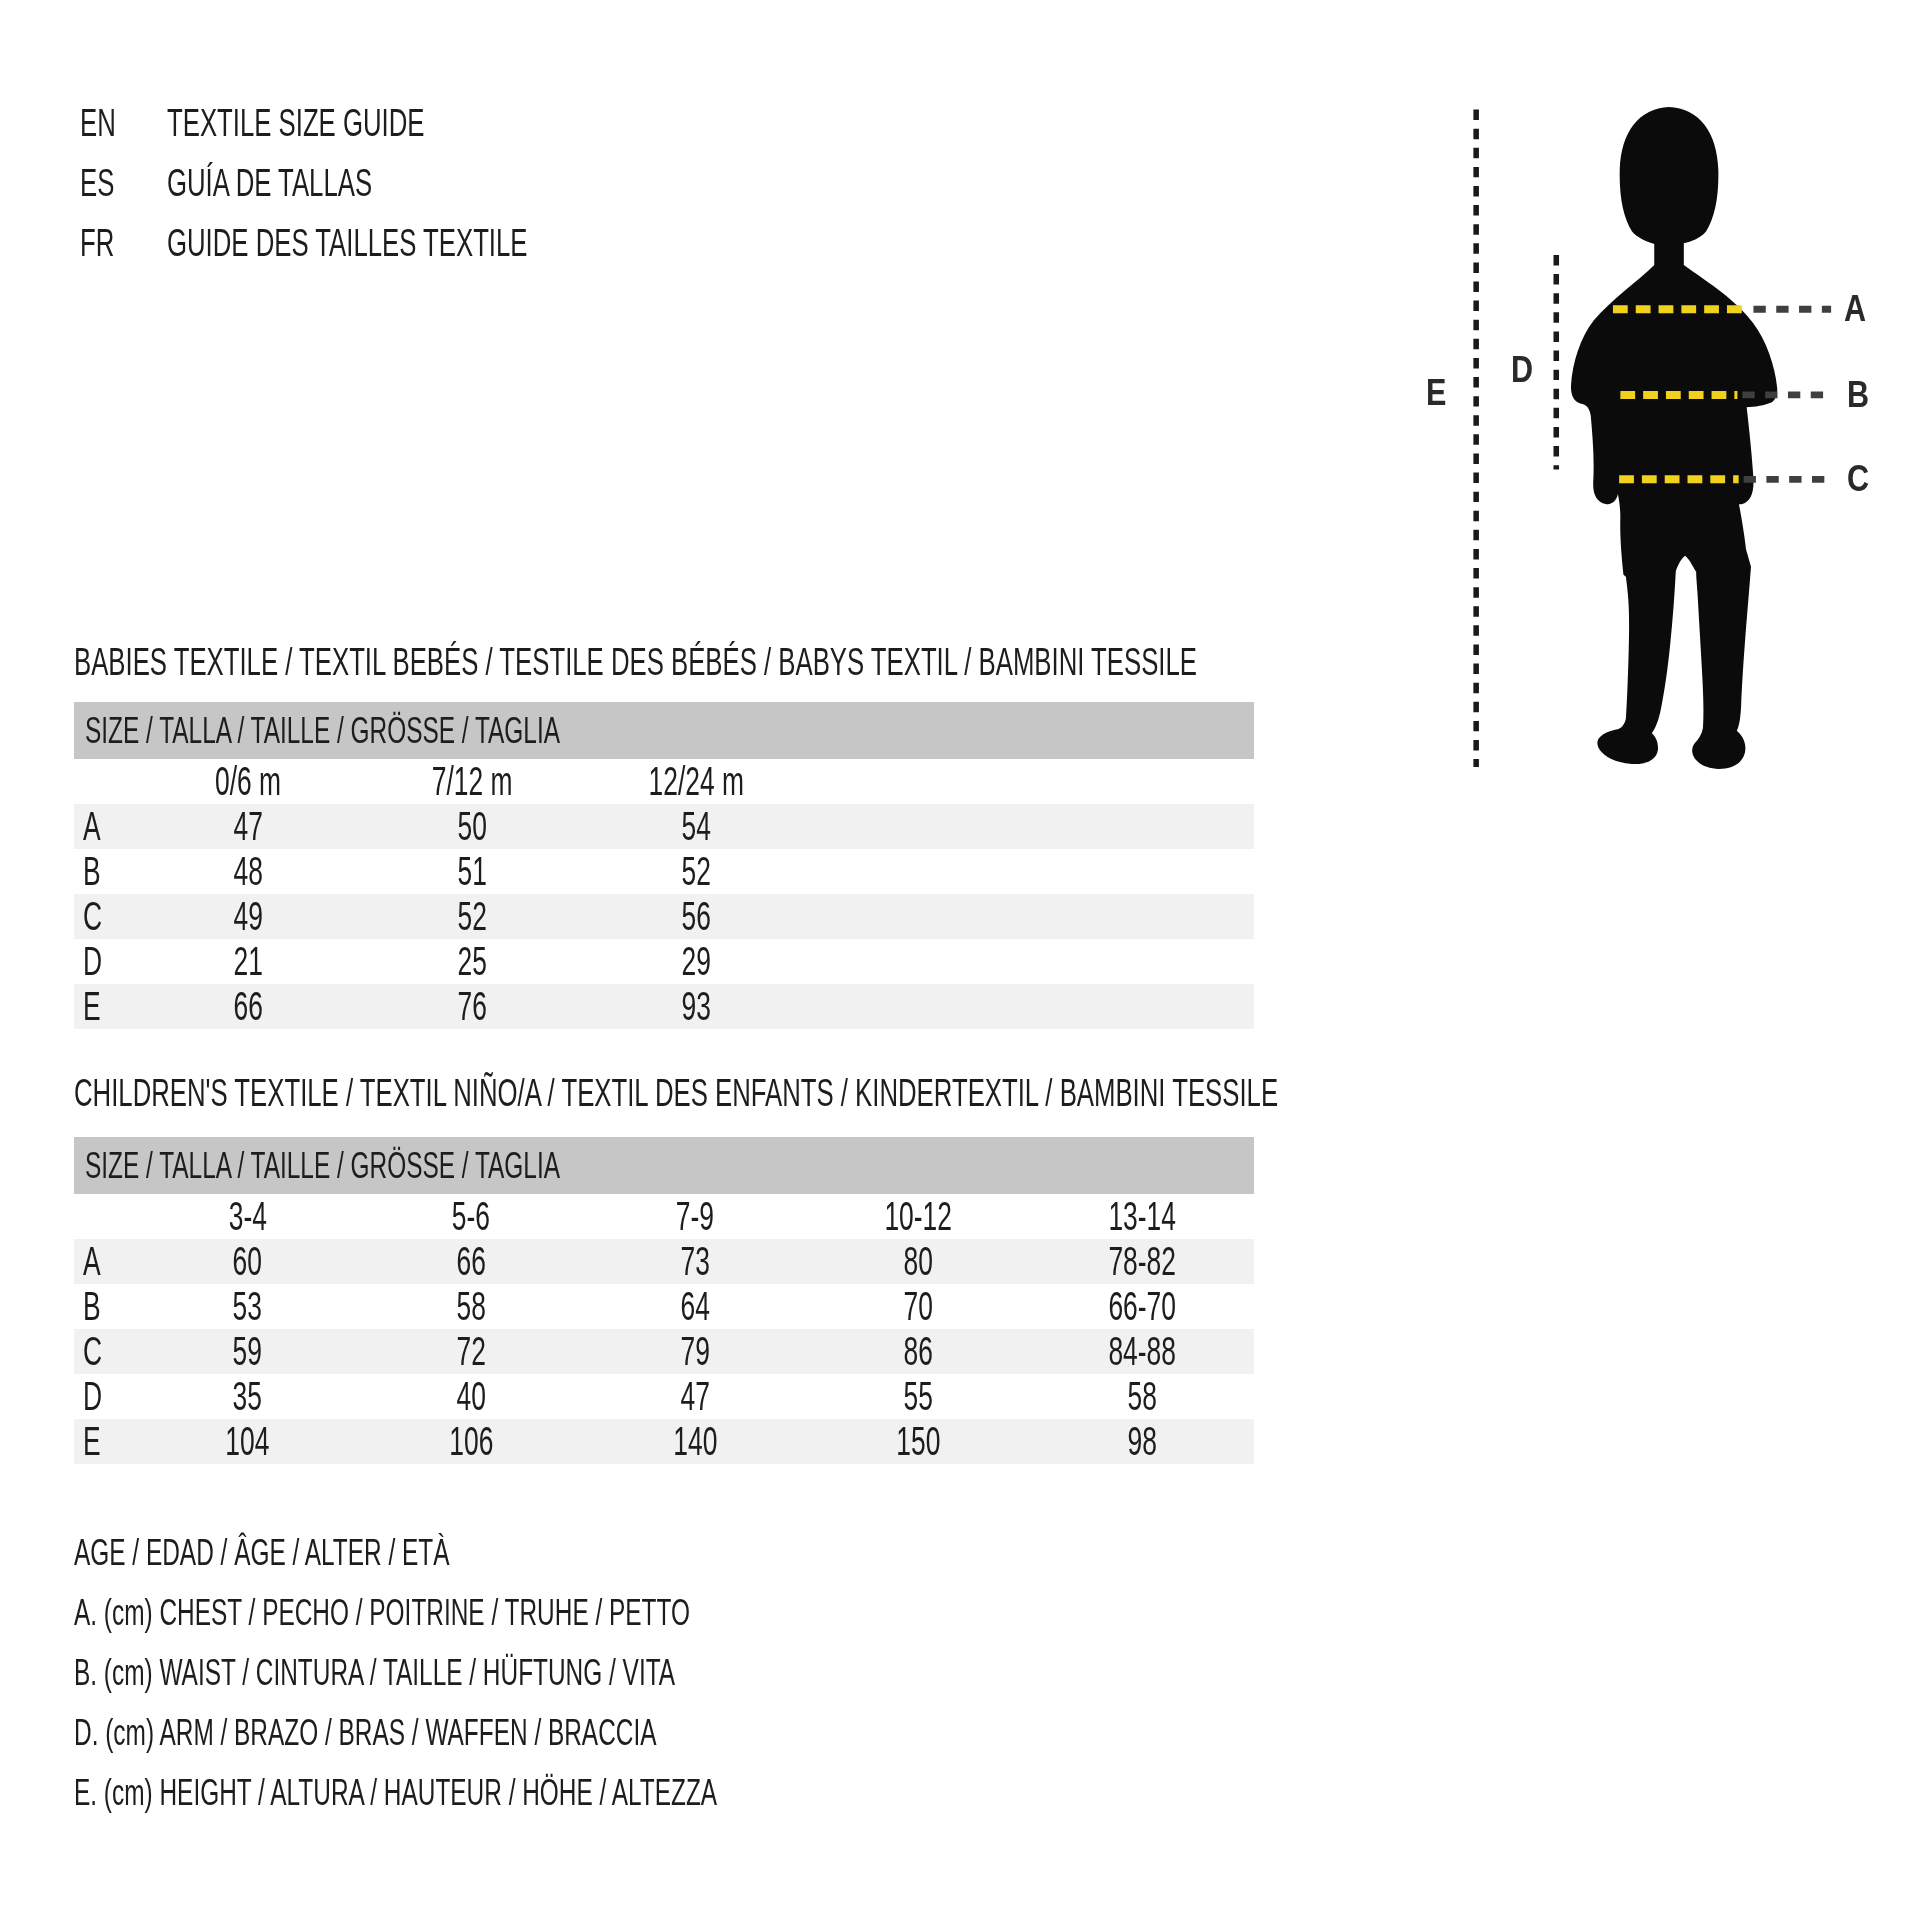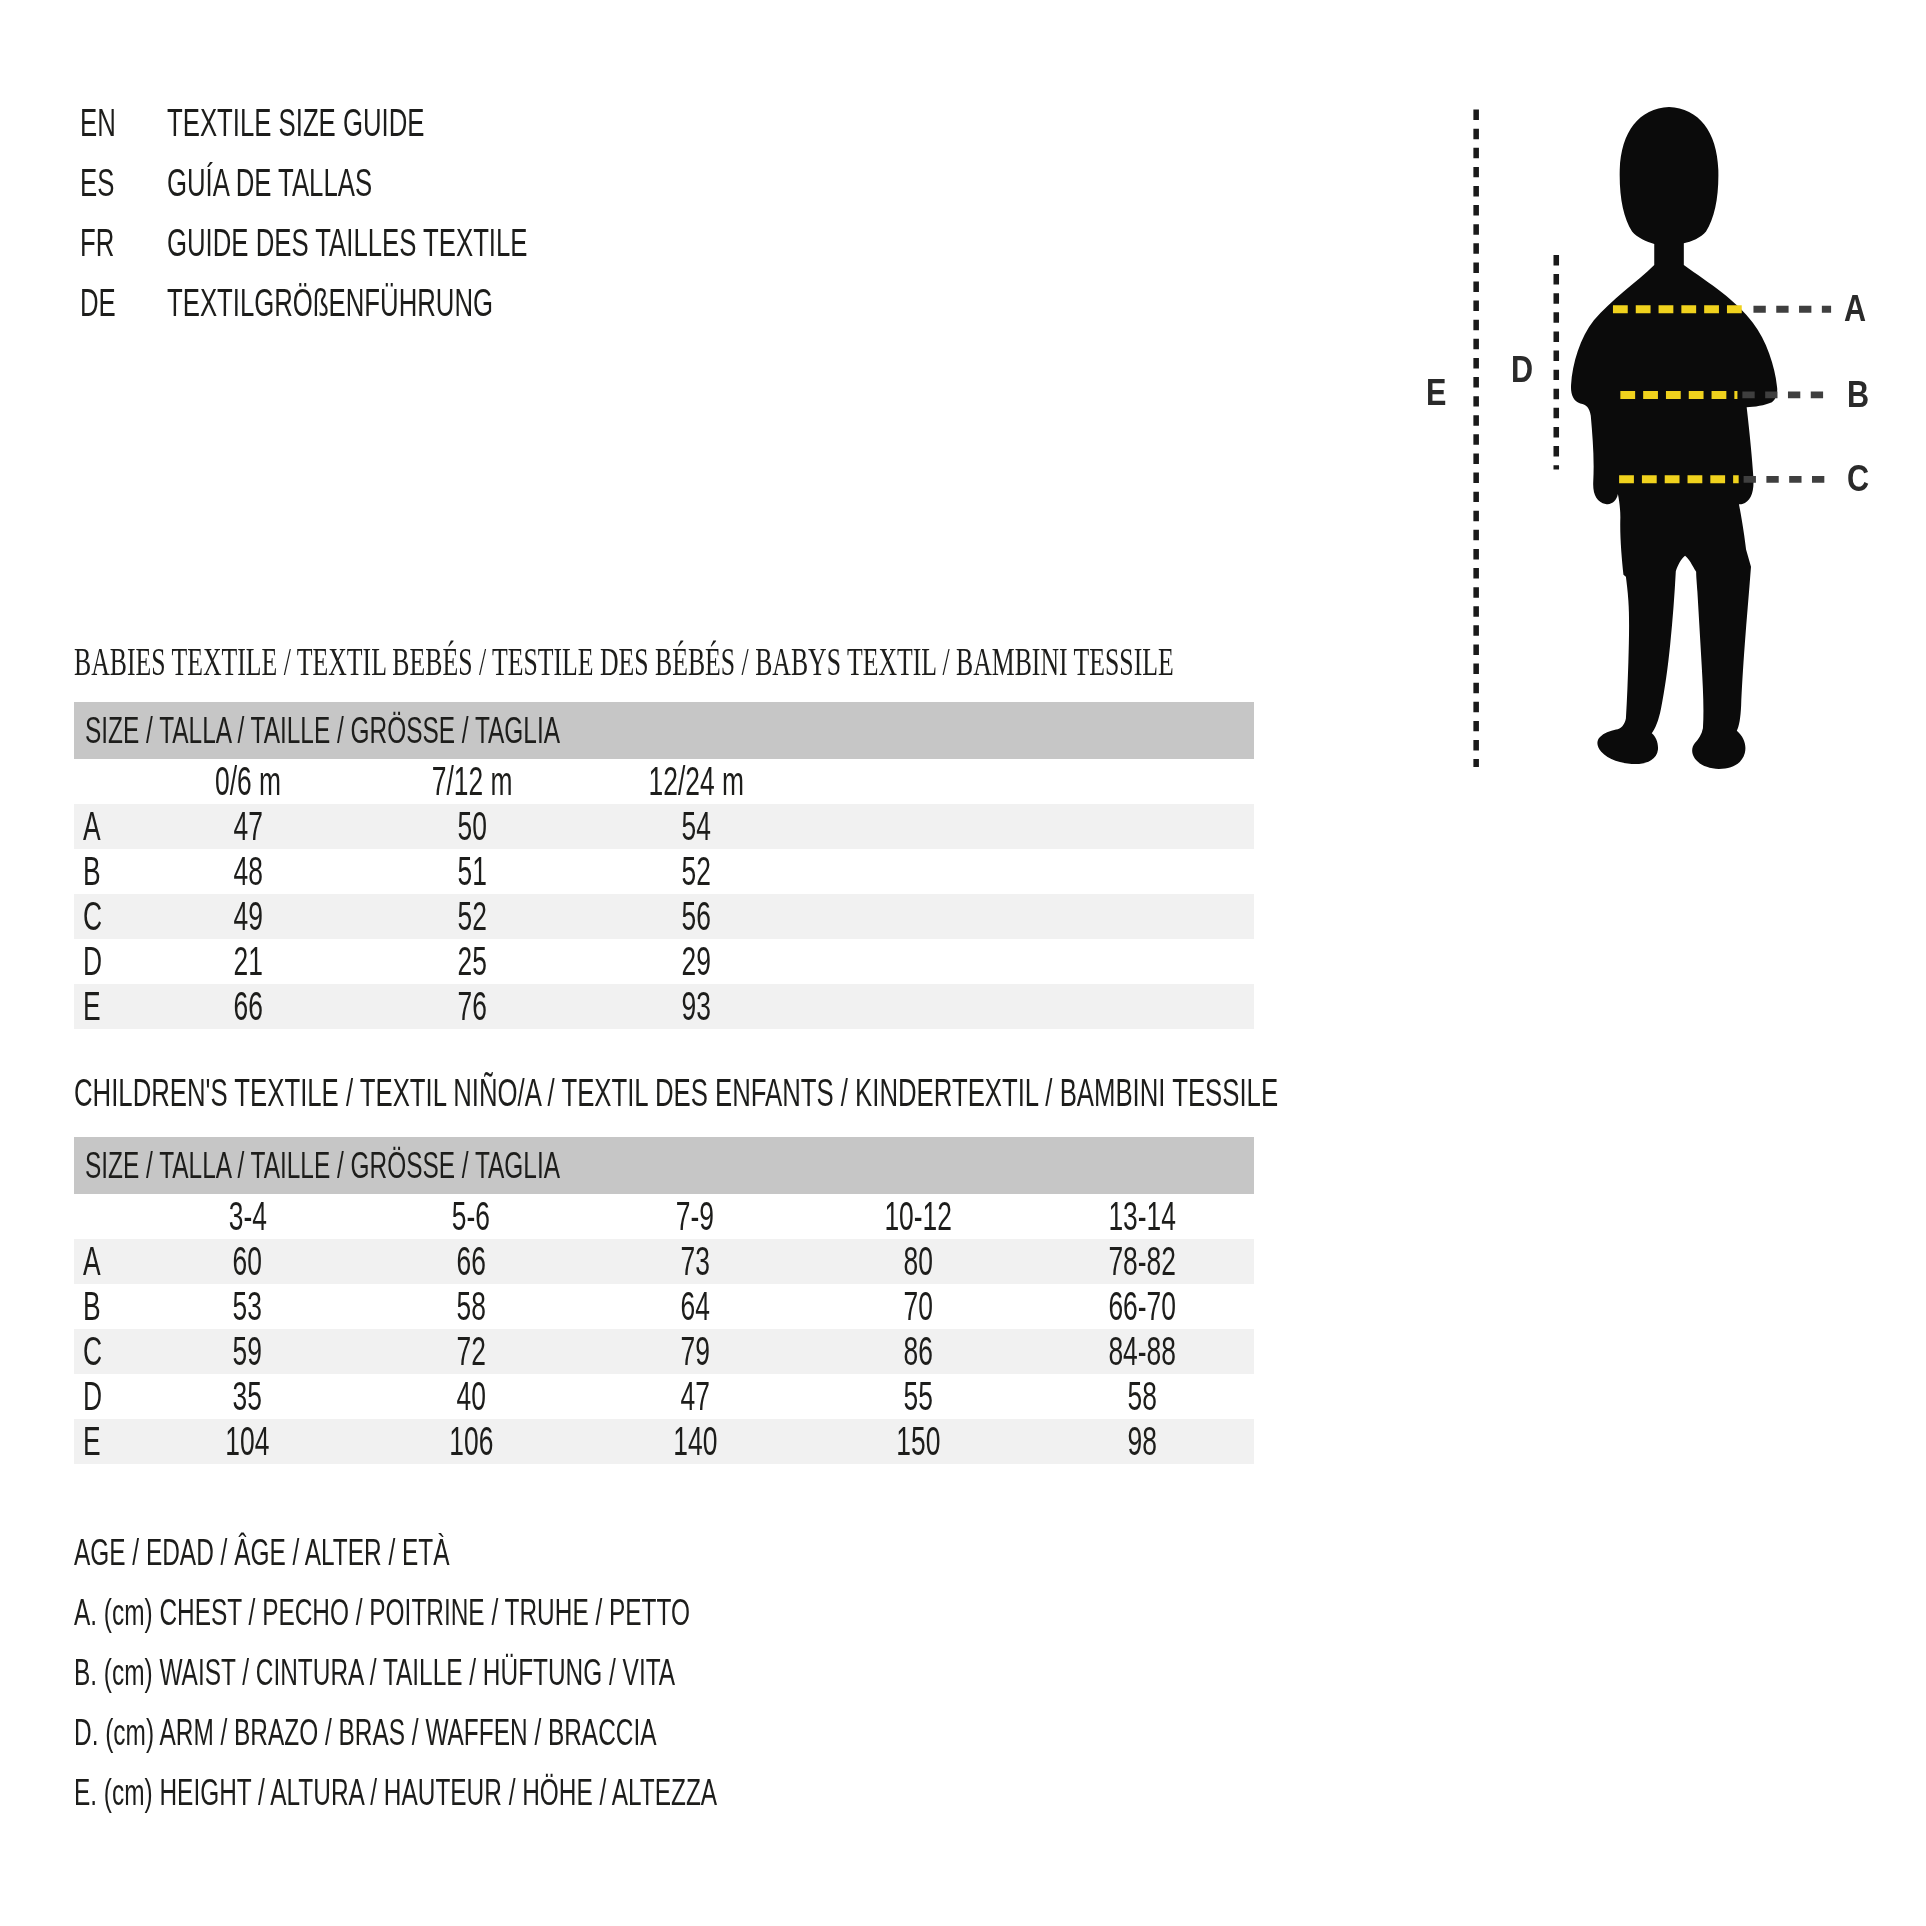--- a/index.html
+++ b/index.html
@@ -55,24 +55,20 @@
       <div class="lang-code"><span class="cx">EN</span></div>
       <div><span class="cx">TEXTILE SIZE GUIDE</span></div>
     </div>
     <div class="lang-row">
       <div class="lang-code"><span class="cx">ES</span></div>
       <div><span class="cx">GUÍA DE TALLAS</span></div>
     </div>
     <div class="lang-row">
       <div class="lang-code"><span class="cx">FR</span></div>
       <div><span class="cx">GUIDE DES TAILLES TEXTILE</span></div>
-    </div>
-    <div class="lang-row">
-      <div class="lang-code"><span class="cx">DE</span></div>
-      <div><span class="cx">TEXTILGRÖßENFÜHRUNG</span></div>
     </div>
   </div>
 
   <svg class="fig-svg" width="509" height="709" viewBox="0 0 826 1150">
 
     <line x1="96" y1="38" x2="96" y2="1105" stroke="#1a1a1a" stroke-width="9" stroke-dasharray="17 14"></line>
 
     <line x1="226" y1="274" x2="226" y2="622" stroke="#1a1a1a" stroke-width="9" stroke-dasharray="17 14"></line>
 
     <g transform="translate(235,30)">
@@ -143,21 +139,21 @@
     <line x1="328" y1="638" x2="522" y2="638" stroke="#f0d21d" stroke-width="13" stroke-dasharray="24 13"></line>
     <line x1="530" y1="638" x2="662" y2="638" stroke="#3f3f3f" stroke-width="11" stroke-dasharray="20 17"></line>
   </svg>
 
   <div class="figlabel" style="left:1844px; top:309px;">A</div>
   <div class="figlabel" style="left:1847px; top:395px;">B</div>
   <div class="figlabel" style="left:1847px; top:479px;">C</div>
   <div class="figlabel" style="left:1511px; top:370px;">D</div>
   <div class="figlabel" style="left:1426px; top:393px;">E</div>
 
-  <div class="sec-title" style="top:640px;font-family:Liberation Serif, serif;">
+  <div class="sec-title" style="top:640px;">
     <span class="cx">BABIES TEXTILE / TEXTIL BEBÉS / TESTILE DES BÉBÉS / BABYS TEXTIL / BAMBINI TESSILE</span>
   </div>
   <div class="size-bar" style="top:702px;">
     <span class="cx">SIZE / TALLA / TAILLE / GRÖSSE / TAGLIA</span>
   </div>
   <div class="tbl" style="top:759px;">
     <div class="trow">
       <div class="lcell"></div>
       <div class="vcell"><span class="cxc">0/6 m</span></div>
       <div class="vcell"><span class="cxc">7/12 m</span></div>

